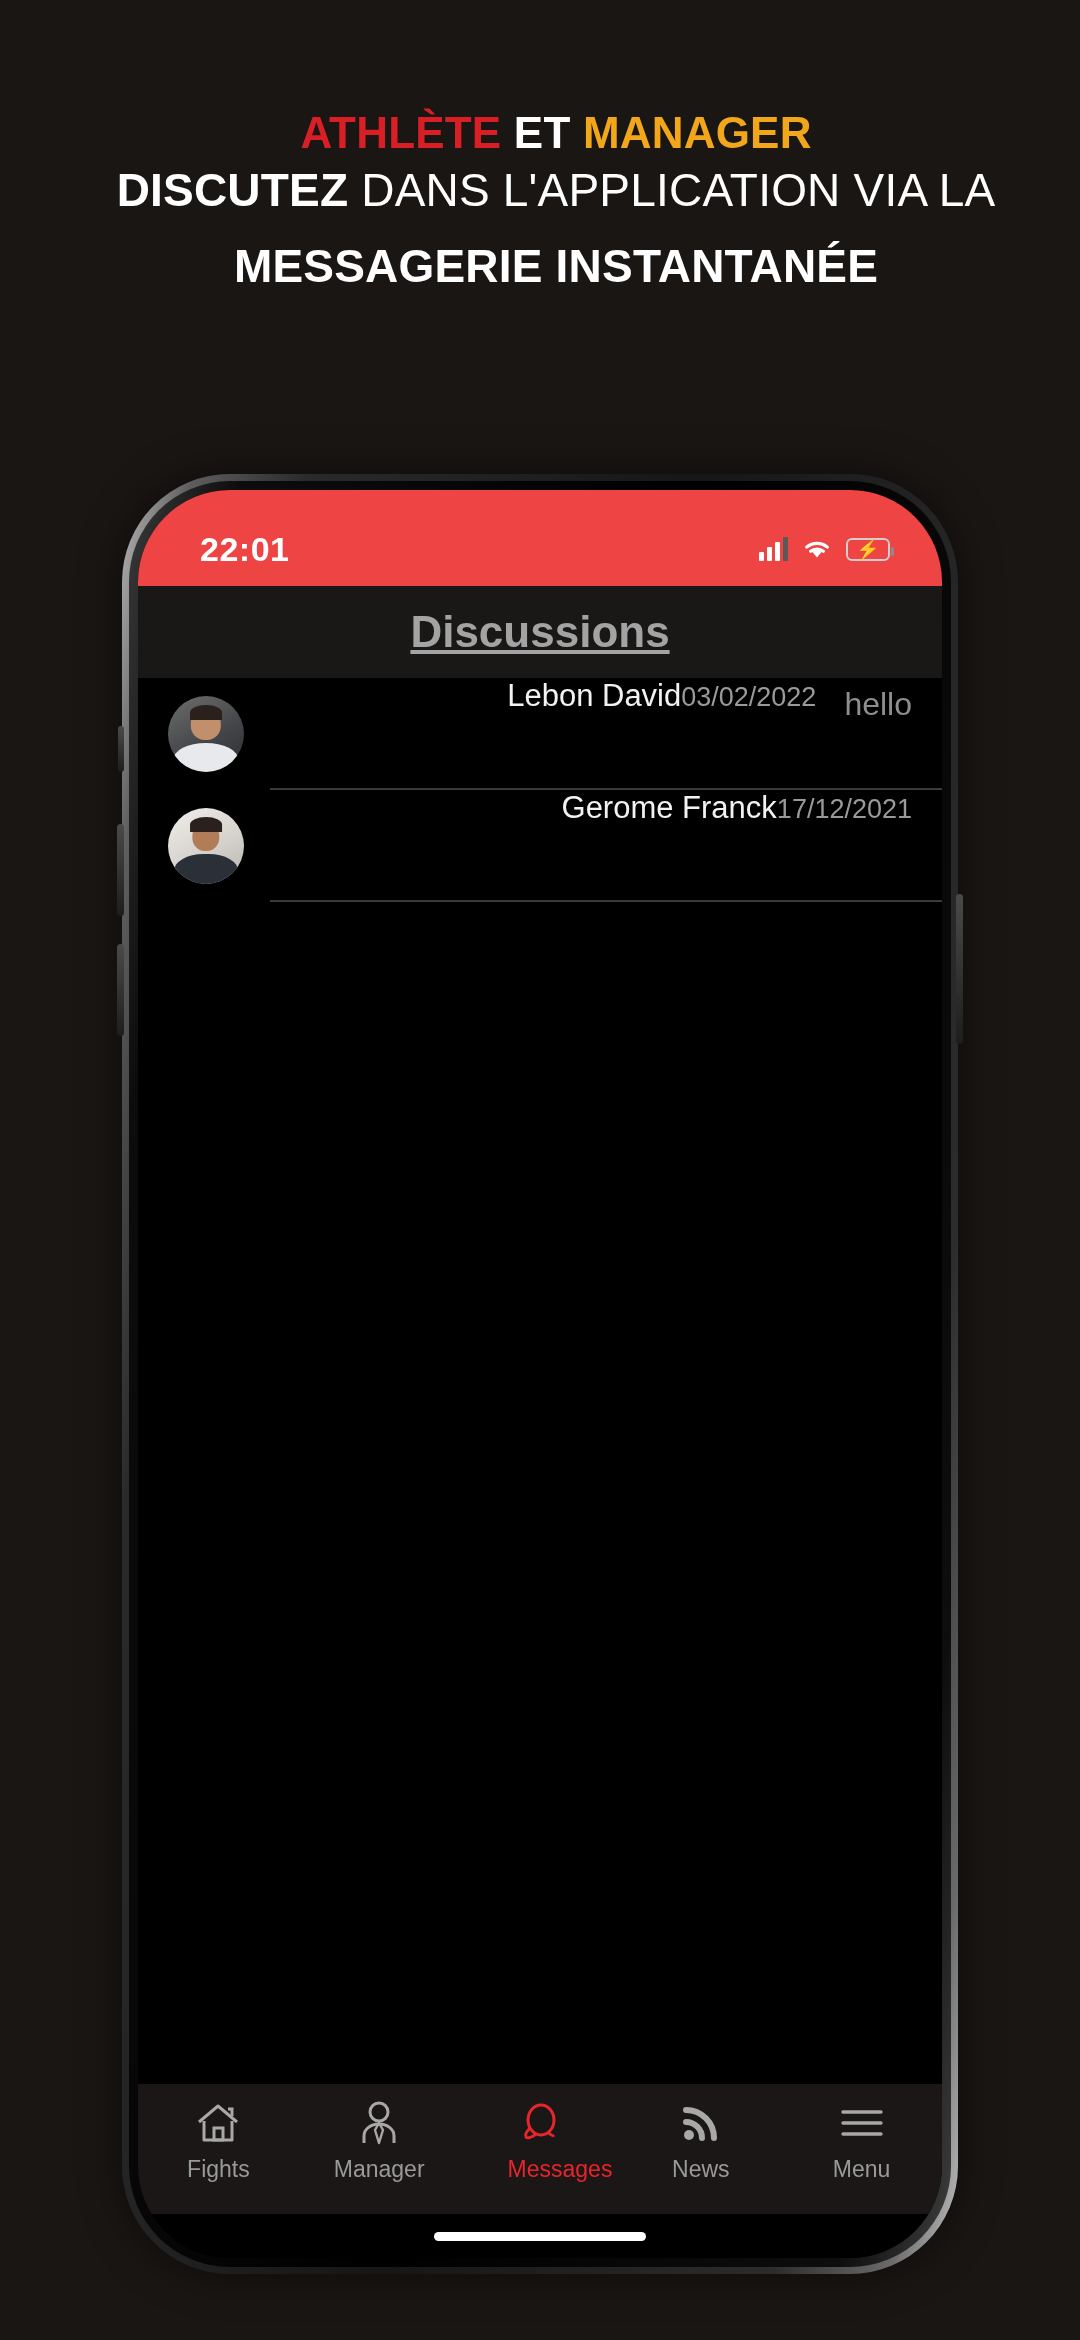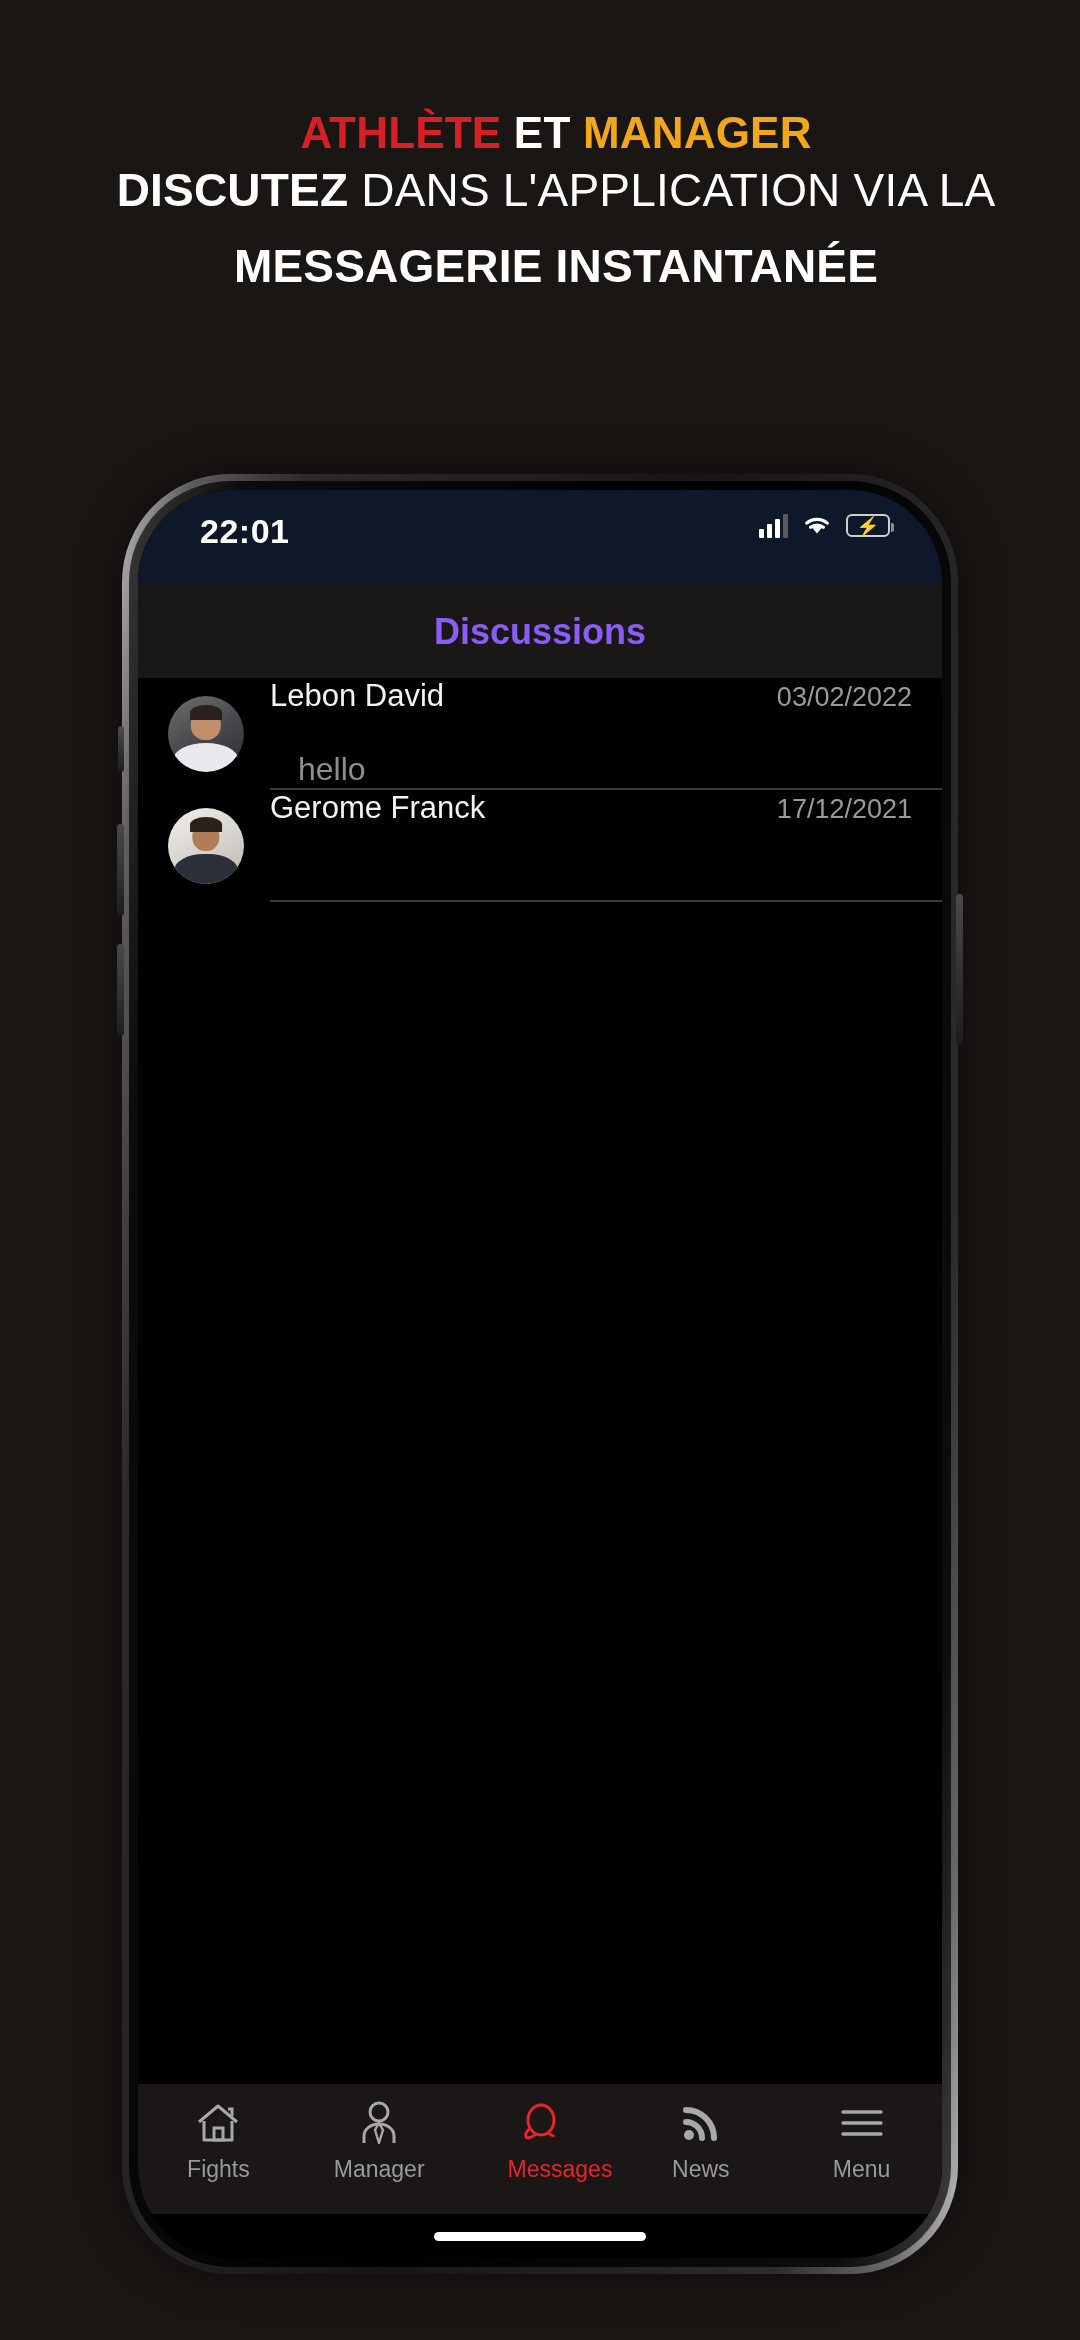--- a/index.html
+++ b/index.html
@@ -51,22 +51,22 @@
   
   .btn-side{ position:absolute; background:linear-gradient(180deg,#4a4a4a,#1d1d1d); border-radius:4px; }
   .btn-mute{ left:-4px; top:252px; width:6px; height:46px; }
   .btn-volup{ left:-5px; top:350px; width:7px; height:92px; }
   .btn-voldn{ left:-5px; top:470px; width:7px; height:92px; }
   .btn-power{ right:-5px; top:420px; width:7px; height:150px; }
 
   
   .statusbar{
     height:96px; flex:0 0 96px;
-    background:#0f172a;
-    display:flex; align-items:flex-start; justify-content:space-between;
+    background:#ef4444;
+    display:flex; align-items:center; justify-content:space-between;
     padding:22px 52px 0 62px;
   }
   .status-time{
     color:#fff; font-size:34px; font-weight:bold; letter-spacing:.5px;
   }
   .status-icons{ display:flex; align-items:center; gap:14px; }
   .sig{ display:flex; align-items:flex-end; gap:3px; height:24px; }
   .sig i{ display:block; width:5px; background:#fff; border-radius:1px; }
   .sig i:nth-child(1){ height:9px; }
   .sig i:nth-child(2){ height:14px; }
@@ -84,21 +84,21 @@
   .bolt{
     position:absolute; left:50%; top:50%; transform:translate(-50%,-50%);
     color:#fff; font-size:19px; line-height:1;
   }
 
   
   .navbar{
     flex:0 0 92px; background:#1a1817;
     display:flex; align-items:center; justify-content:center;
   }
-  .navtitle{ color:#8b5cf6; font-size:36px; font-weight:bold; }
+  .navtitle{ color:#a3a3a3; font-size:44px; font-weight:bold;text-decoration:underline; }
 
   
   .list{ flex:1 1 auto; background:#000; overflow:hidden; }
   .row{
     display:flex; align-items:center;
     height:112px; padding-left:30px;
   }
   .avatar{
     flex:0 0 76px; width:76px; height:76px; border-radius:50%;
     overflow:hidden; position:relative; margin-right:26px;
@@ -113,21 +113,21 @@
   .av-b::before{ content:""; position:absolute; left:50%; top:17%; transform:translateX(-50%);
     width:36%; height:40%; border-radius:50% 50% 45% 45%; background:#b07d58; }
   .av-b::after{ content:""; position:absolute; left:50%; bottom:-8%; transform:translateX(-50%);
     width:84%; height:48%; border-radius:46% 46% 0 0; background:#2b2f38; }
   .av-hair{ position:absolute; left:50%; top:12%; transform:translateX(-50%);
     width:42%; height:20%; border-radius:50% 50% 0 0; background:#2a211c; z-index:2; }
   .row-body{
     flex:1 1 auto; min-width:0; height:100%;
     border-bottom:2px solid #3a3a3a;
     padding-right:30px;
-    display:flex; flex-direction:column; justify-content:space-between;
+    display:flex; flex-direction:row; justify-content:flex-end;
   }
   .row-top{ display:flex; align-items:baseline; justify-content:space-between; }
   .row-name{ color:#f2f2f2; font-size:31px; }
   .row-date{ color:#9a9a9a; font-size:27px; }
   .row-msg{ color:#8e8e8e; font-size:32px; margin-top:8px; padding-left:28px; }
 
   
   .tabbar{
     flex:0 0 130px; background:#1a1716;
     display:flex; align-items:flex-start; justify-content:space-around;

